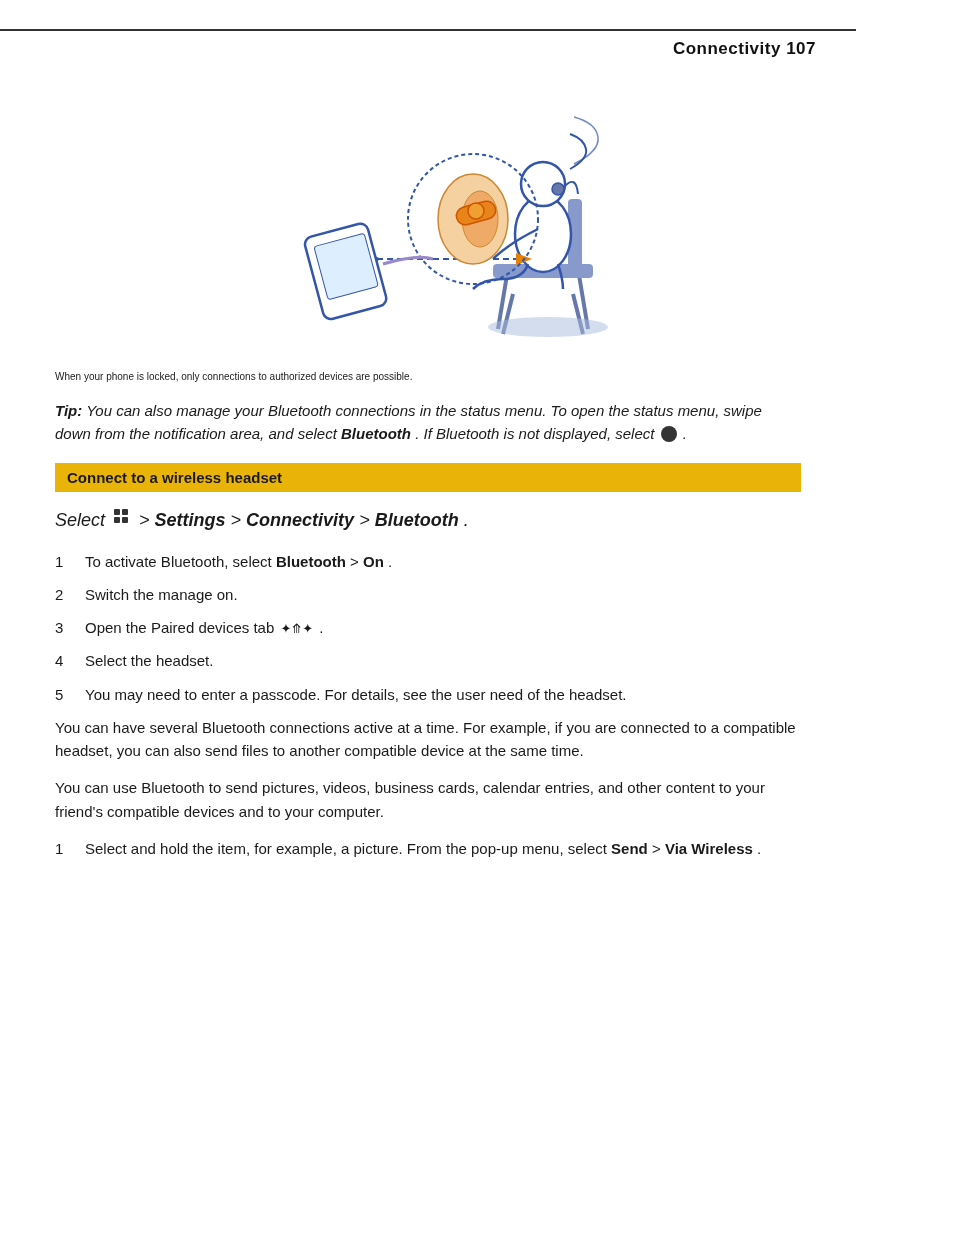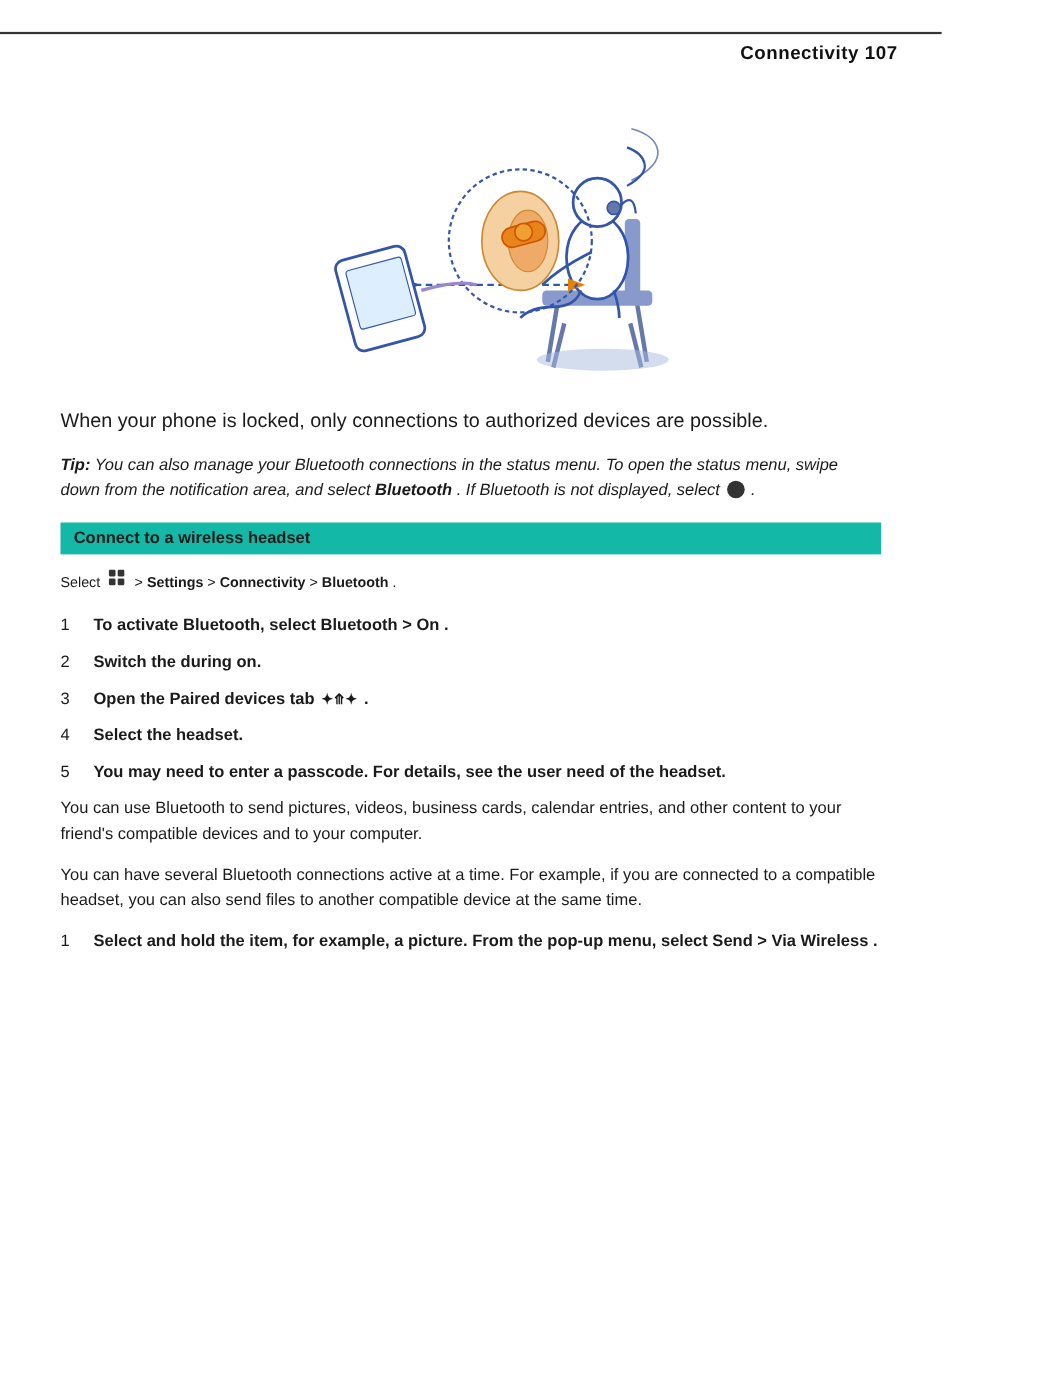--- a/index.html
+++ b/index.html
@@ -56,52 +56,53 @@
     }
 
     
     .content {
       padding: 0 55px 40px 55px;
     }
 
     .paragraph {
       margin-bottom: 14px;
       line-height: 1.55;
-      font-size: 18px;
+      font-size: 10px;
     }
 
     .tip-paragraph {
       margin-bottom: 18px;
       line-height: 1.55;
       font-size: 15px;
       font-style: italic;
     }
 
     
     .section-header {
-      background-color: #14b8a6;
+      background-color: #eab308;
       padding: 6px 12px;
       margin-bottom: 10px;
       margin-top: 6px;
     }
 
     .section-header-text {
       font-weight: bold;
       font-size: 15px;
     }
 
     .section-body {
       margin-bottom: 14px;
       line-height: 1.55;
     }
 
     .select-line {
       margin: 14px 0;
       line-height: 1.6;
-      font-size: 13px;
+      font-size: 18px;
+      font-style: italic;
     }
 
     
     .numbered-list {
       margin: 0;
       padding: 0;
       list-style: none;
     }
 
     .numbered-list li {
@@ -114,21 +115,20 @@
     .list-number {
       min-width: 30px;
       font-size: 15px;
       padding-top: 0;
     }
 
     .list-content {
       flex: 1;
       font-size: 15px;
       line-height: 1.55;
-      font-weight: bold;
     }
 
     .sub-content {
       margin-top: 4px;
       padding-left: 0;
       line-height: 1.55;
     }
 
     .icon-bluetooth {
       display: inline-block;
@@ -284,21 +284,21 @@
           <span>To activate Bluetooth, select </span>
           <strong>Bluetooth</strong>
           <span>  &gt; </span>
           <strong>On</strong>
           <span>.</span>
         </span>
       </li>
 
       <li>
         <span class="list-number">2</span>
-        <span class="list-content">Switch the during on.</span>
+        <span class="list-content">Switch the manage on.</span>
       </li>
 
       <li>
         <span class="list-number">3</span>
         <span class="list-content">
           <span>Open the Paired devices tab </span>
           
           <span class="icon-bt-pair">
             ✦⤊✦
           </span>
@@ -313,23 +313,23 @@
         </span>
       </li>
 
       <li>
         <span class="list-number">5</span>
         <span class="list-content">You may need to enter a passcode. For details, see the user need of the headset.</span>
       </li>
     </ol>
 
 
+    <p class="section-body">You can have several Bluetooth connections active at a time. For example, if you are connected to a compatible headset, you can also send files to another compatible device at the same time.</p>
+
     <p class="section-body">You can use Bluetooth to send pictures, videos, business cards, calendar entries, and other content to your friend's compatible devices and to your computer.</p>
-
-    <p class="section-body">You can have several Bluetooth connections active at a time. For example, if you are connected to a compatible headset, you can also send files to another compatible device at the same time.</p>
 
     <ol class="numbered-list">
 
       <li>
         <span class="list-number">1</span>
         <span class="list-content">
           <span>Select and hold the item, for example, a picture. From the pop-up menu, select </span>
           <strong>Send</strong>
           <span>  &gt; </span>
           <strong>Via Wireless</strong>

